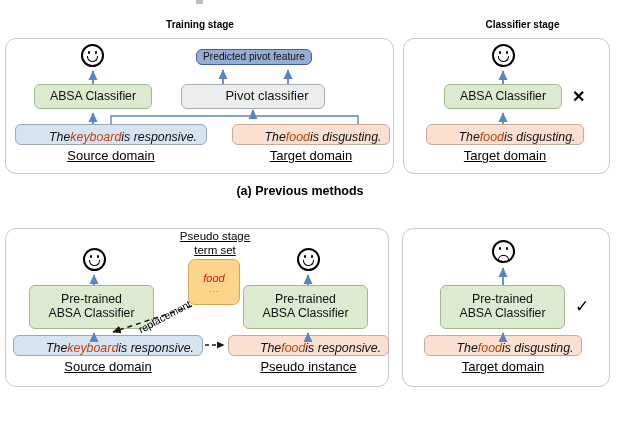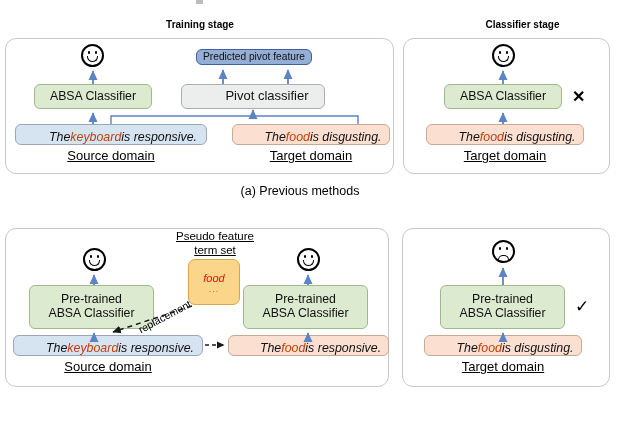--- a/index.html
+++ b/index.html
@@ -49,21 +49,21 @@
 
   
   .dom{
     position:absolute;font-size:13px;color:#000;text-align:center;
     white-space:nowrap;
     text-decoration:underline;
   }
 
   
   .subcap{
-    position:absolute;font-size:12.5px;font-weight:normal;color:#000;
+    position:absolute;font-size:12.5px;font-weight:bold;color:#000;
     text-align:center;white-space:nowrap;
   }
 
   
   .face{position:absolute;width:23px;height:23px;border:2.1px solid #000;border-radius:50%;
         box-sizing:border-box;}
   .face i{position:absolute;width:2.6px;height:2.6px;background:#000;border-radius:50%;top:5.4px;}
   .face i.l{left:4.6px;}
   .face i.r{right:4.6px;}
   .mouth{position:absolute;left:4.2px;width:10.4px;height:5.2px;box-sizing:border-box;
@@ -146,21 +146,21 @@
 
   <div class="dom" style="left:426px;top:148px;width:158px;">Target domain</div>
 
   <div class="mark" style="left:572px;top:89px;font-size:16px;">✕</div>
 
   <div class="subcap" style="left:200px;top:184px;width:200px;">(a) Previous methods</div>
 
   <div class="panel" style="left:5px;top:228px;width:384px;height:159px;"></div>
 
   <div class="dom" style="left:150px;top:229px;width:130px;font-size:11.5px;line-height:14px;">
-    <span>Pseudo feature</span><br>
+    <span>Pseudo stage</span><br>
     <span>term set</span>
   </div>
 
   <div class="node n-yellow" style="left:188px;top:259px;width:52px;height:46px;">
     <span>food</span>
     <span class="ell">...</span>
   </div>
 
   <div class="face" style="left:83px;top:248px;">
     <i class="l"></i>
@@ -185,20 +185,21 @@
       <span> is responsive.</span>
   </div>
 
   <div class="sent s-peach" style="left:228px;top:335px;width:161px;height:21px;">
     <span>The </span>
       <span class="hl">food</span>
       <span> is responsive.</span>
   </div>
 
   <div class="dom" style="left:13px;top:359px;width:190px;">Source domain</div>
+  <div class="dom" style="left:228px;top:359px;width:161px;">Pseudo instance</div>
 
   <div class="rot" style="left:139px;top:324px;transform:rotate(-28deg);">replacement</div>
 
   <div class="panel" style="left:402px;top:228px;width:208px;height:159px;"></div>
 
   <div class="face" style="left:492px;top:240px;">
     <i class="l"></i>
       <i class="r"></i>
       <div class="mouth sad"></div>
   </div>

